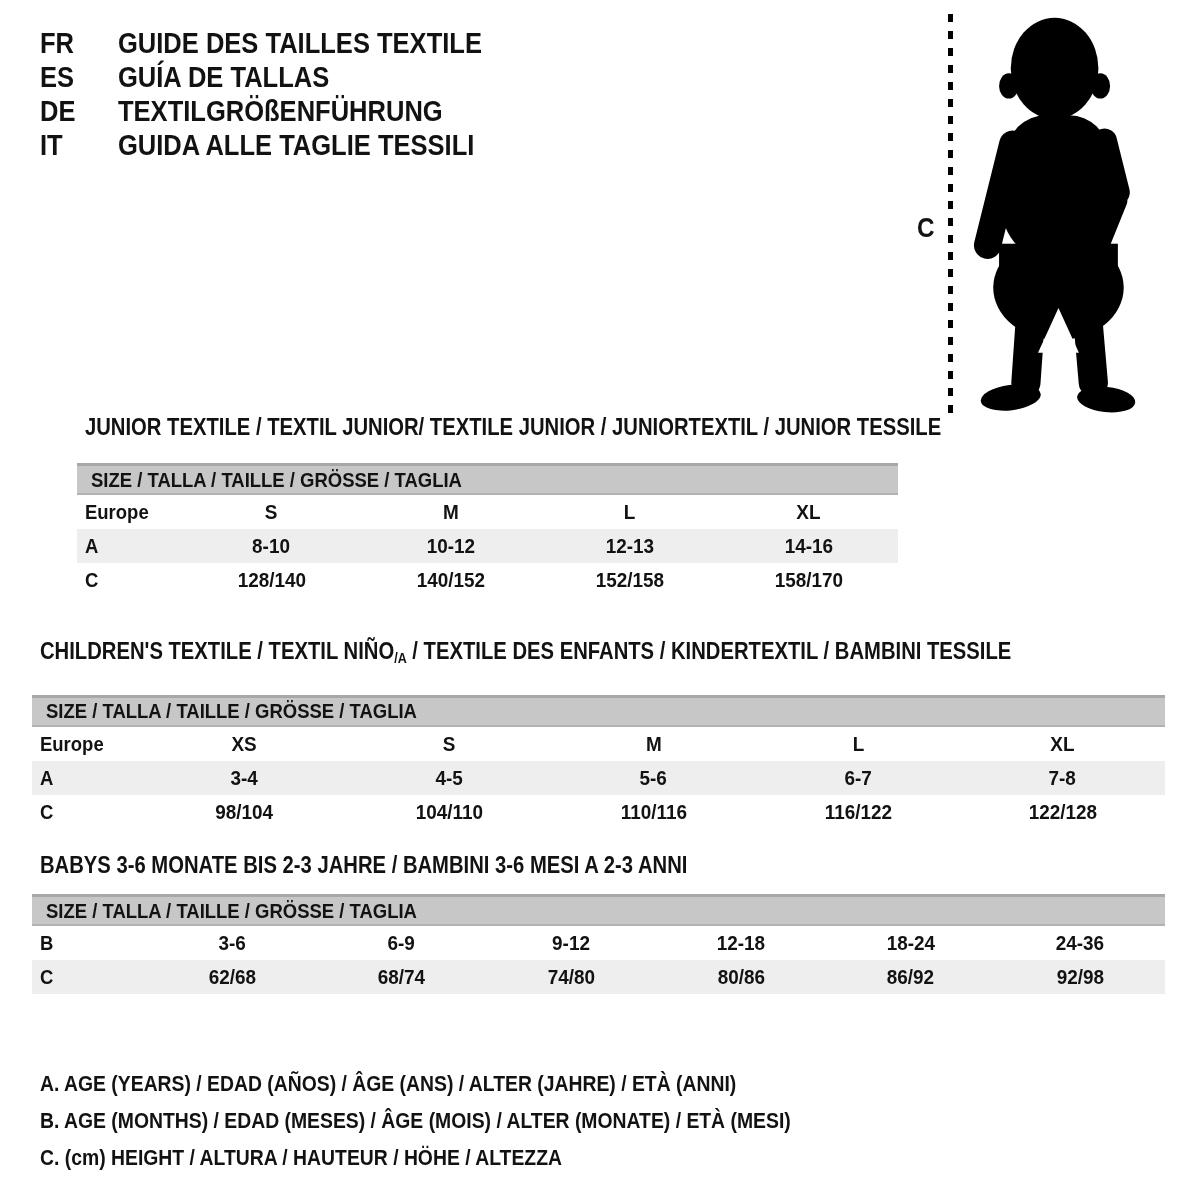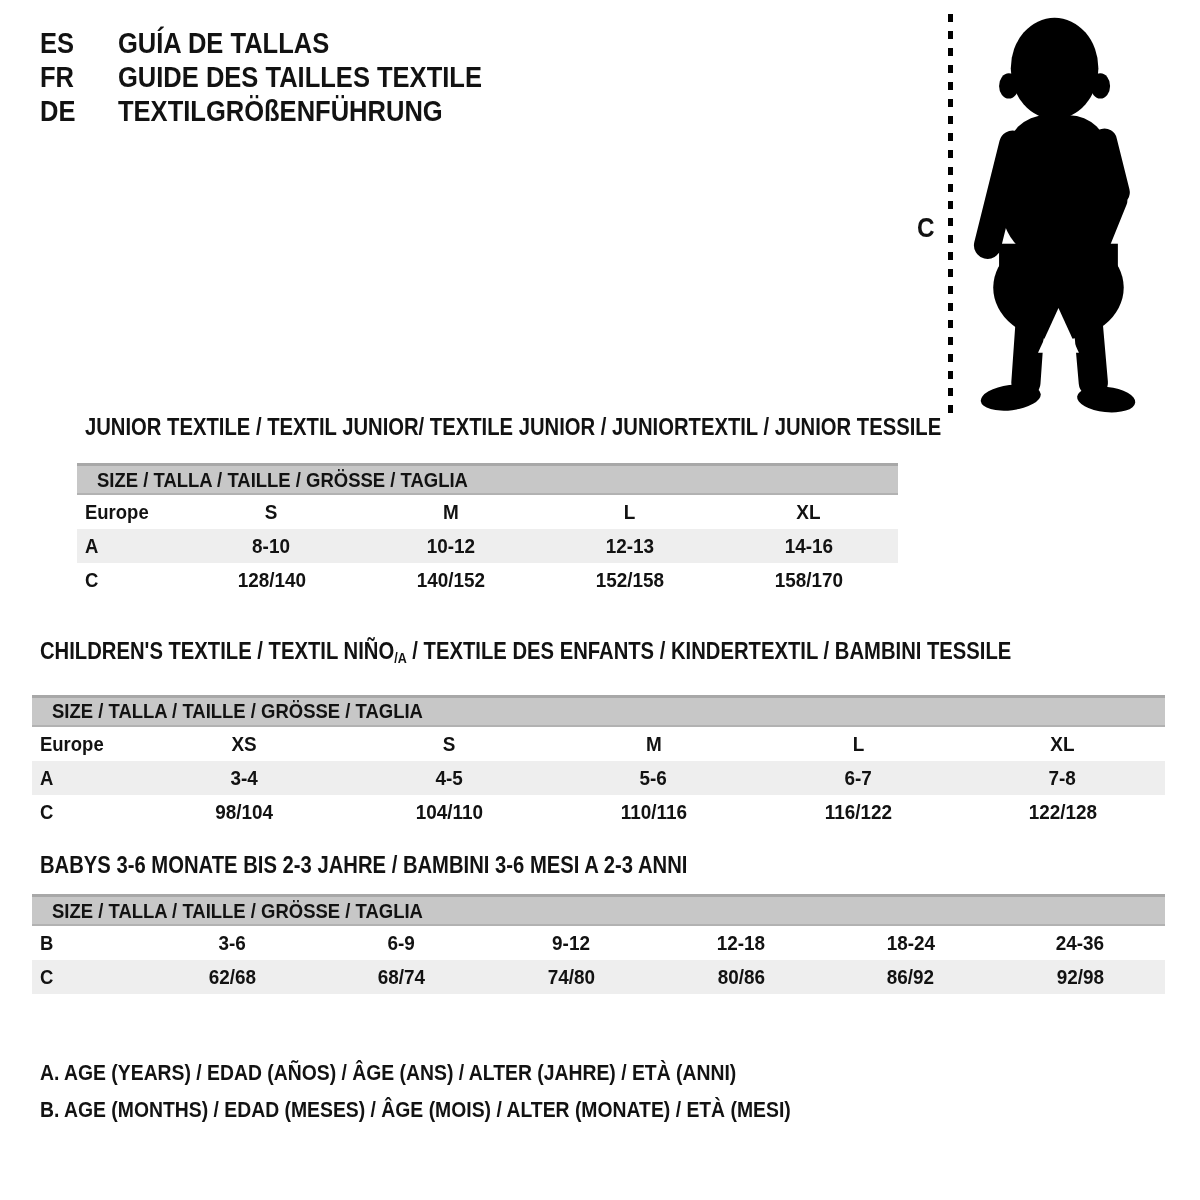--- a/index.html
+++ b/index.html
@@ -33,52 +33,56 @@
   #sec-babies{top:846px;}
 
   .tbl{margin-left:32px;box-sizing:border-box;}
   #sec-junior .tbl{width:821px;margin-top:23px;}
   #sec-children .tbl{width:1133px;margin-top:24px;}
   #sec-babies .tbl{width:1133px;margin-top:16px;}
 
   .tbl-head{
     box-sizing:border-box;height:32px;background:#c7c7c7;
     border-top:3px solid #a8a8a8;border-bottom:2px solid #b2b2b2;
-    display:flex;align-items:center;padding-left:20px;
+    display:flex;align-items:center;padding-left:14px;
     font-size:21px;font-weight:bold;
   }
   .trow{display:flex;align-items:center;height:34px;font-size:21px;font-weight:bold;}
   .trow.shaded{background:#eeeeee;}
   .lbl{flex:none;box-sizing:border-box;padding-left:8px;}
   #sec-junior .lbl{width:105px;}
   #sec-children .lbl{width:110px;}
   #sec-babies .lbl{width:115px;}
   .val{flex:1 1 0;text-align:center;}
 
   
   .footnotes{position:absolute;left:40px;top:1060px;}
-  .footnote{height:37px;display:flex;align-items:flex-start;font-size:22px;font-weight:bold;}
+  .footnote{height:37px;display:flex;align-items:flex-end;font-size:22px;font-weight:bold;}
 </style>
 </head>
 <body>
 
 <div>
 
   <header class="langs">
     <div class="lang-row">
+      <span class="lang-code cx">FR</span>
+      <span class="cx">GUIDE DES TAILLES TEXTILE</span>
+    </div>
+    <div class="lang-row">
       <span class="lang-code cx">ES</span>
       <span class="cx">GUÍA DE TALLAS</span>
     </div>
     <div class="lang-row">
-      <span class="lang-code cx">FR</span>
-      <span class="cx">GUIDE DES TAILLES TEXTILE</span>
-    </div>
-    <div class="lang-row">
       <span class="lang-code cx">DE</span>
       <span class="cx">TEXTILGRÖßENFÜHRUNG</span>
+    </div>
+    <div class="lang-row">
+      <span class="lang-code cx">IT</span>
+      <span class="cx">GUIDA ALLE TAGLIE TESSILI</span>
     </div>
   </header>
 
   <span class="c-label">C</span>
   <div class="dash-line"></div>
   <svg class="toddler" width="195" height="409" viewBox="0 0 200 420" aria-hidden="true">
     <g fill="#000000">
       <ellipse cx="97" cy="60" rx="45" ry="52"></ellipse>
       <ellipse cx="50" cy="78" rx="10" ry="13"></ellipse>
       <ellipse cx="144" cy="78" rx="10" ry="13"></ellipse>
@@ -191,15 +195,18 @@
     </div>
   </section>
 
   <div class="footnotes">
     <div class="footnote">
         <span class="cx">A. AGE (YEARS) / EDAD (AÑOS) / ÂGE (ANS) / ALTER (JAHRE) / ETÀ (ANNI)</span>
       </div>
     <div class="footnote">
         <span class="cx">B. AGE (MONTHS) / EDAD (MESES) / ÂGE (MOIS) / ALTER (MONATE) / ETÀ (MESI)</span>
       </div>
+    <div class="footnote">
+        <span class="cx">C. (cm) HEIGHT / ALTURA / HAUTEUR / HÖHE / ALTEZZA</span>
+      </div>
   </div>
 
 </div>
 
 </body></html>

